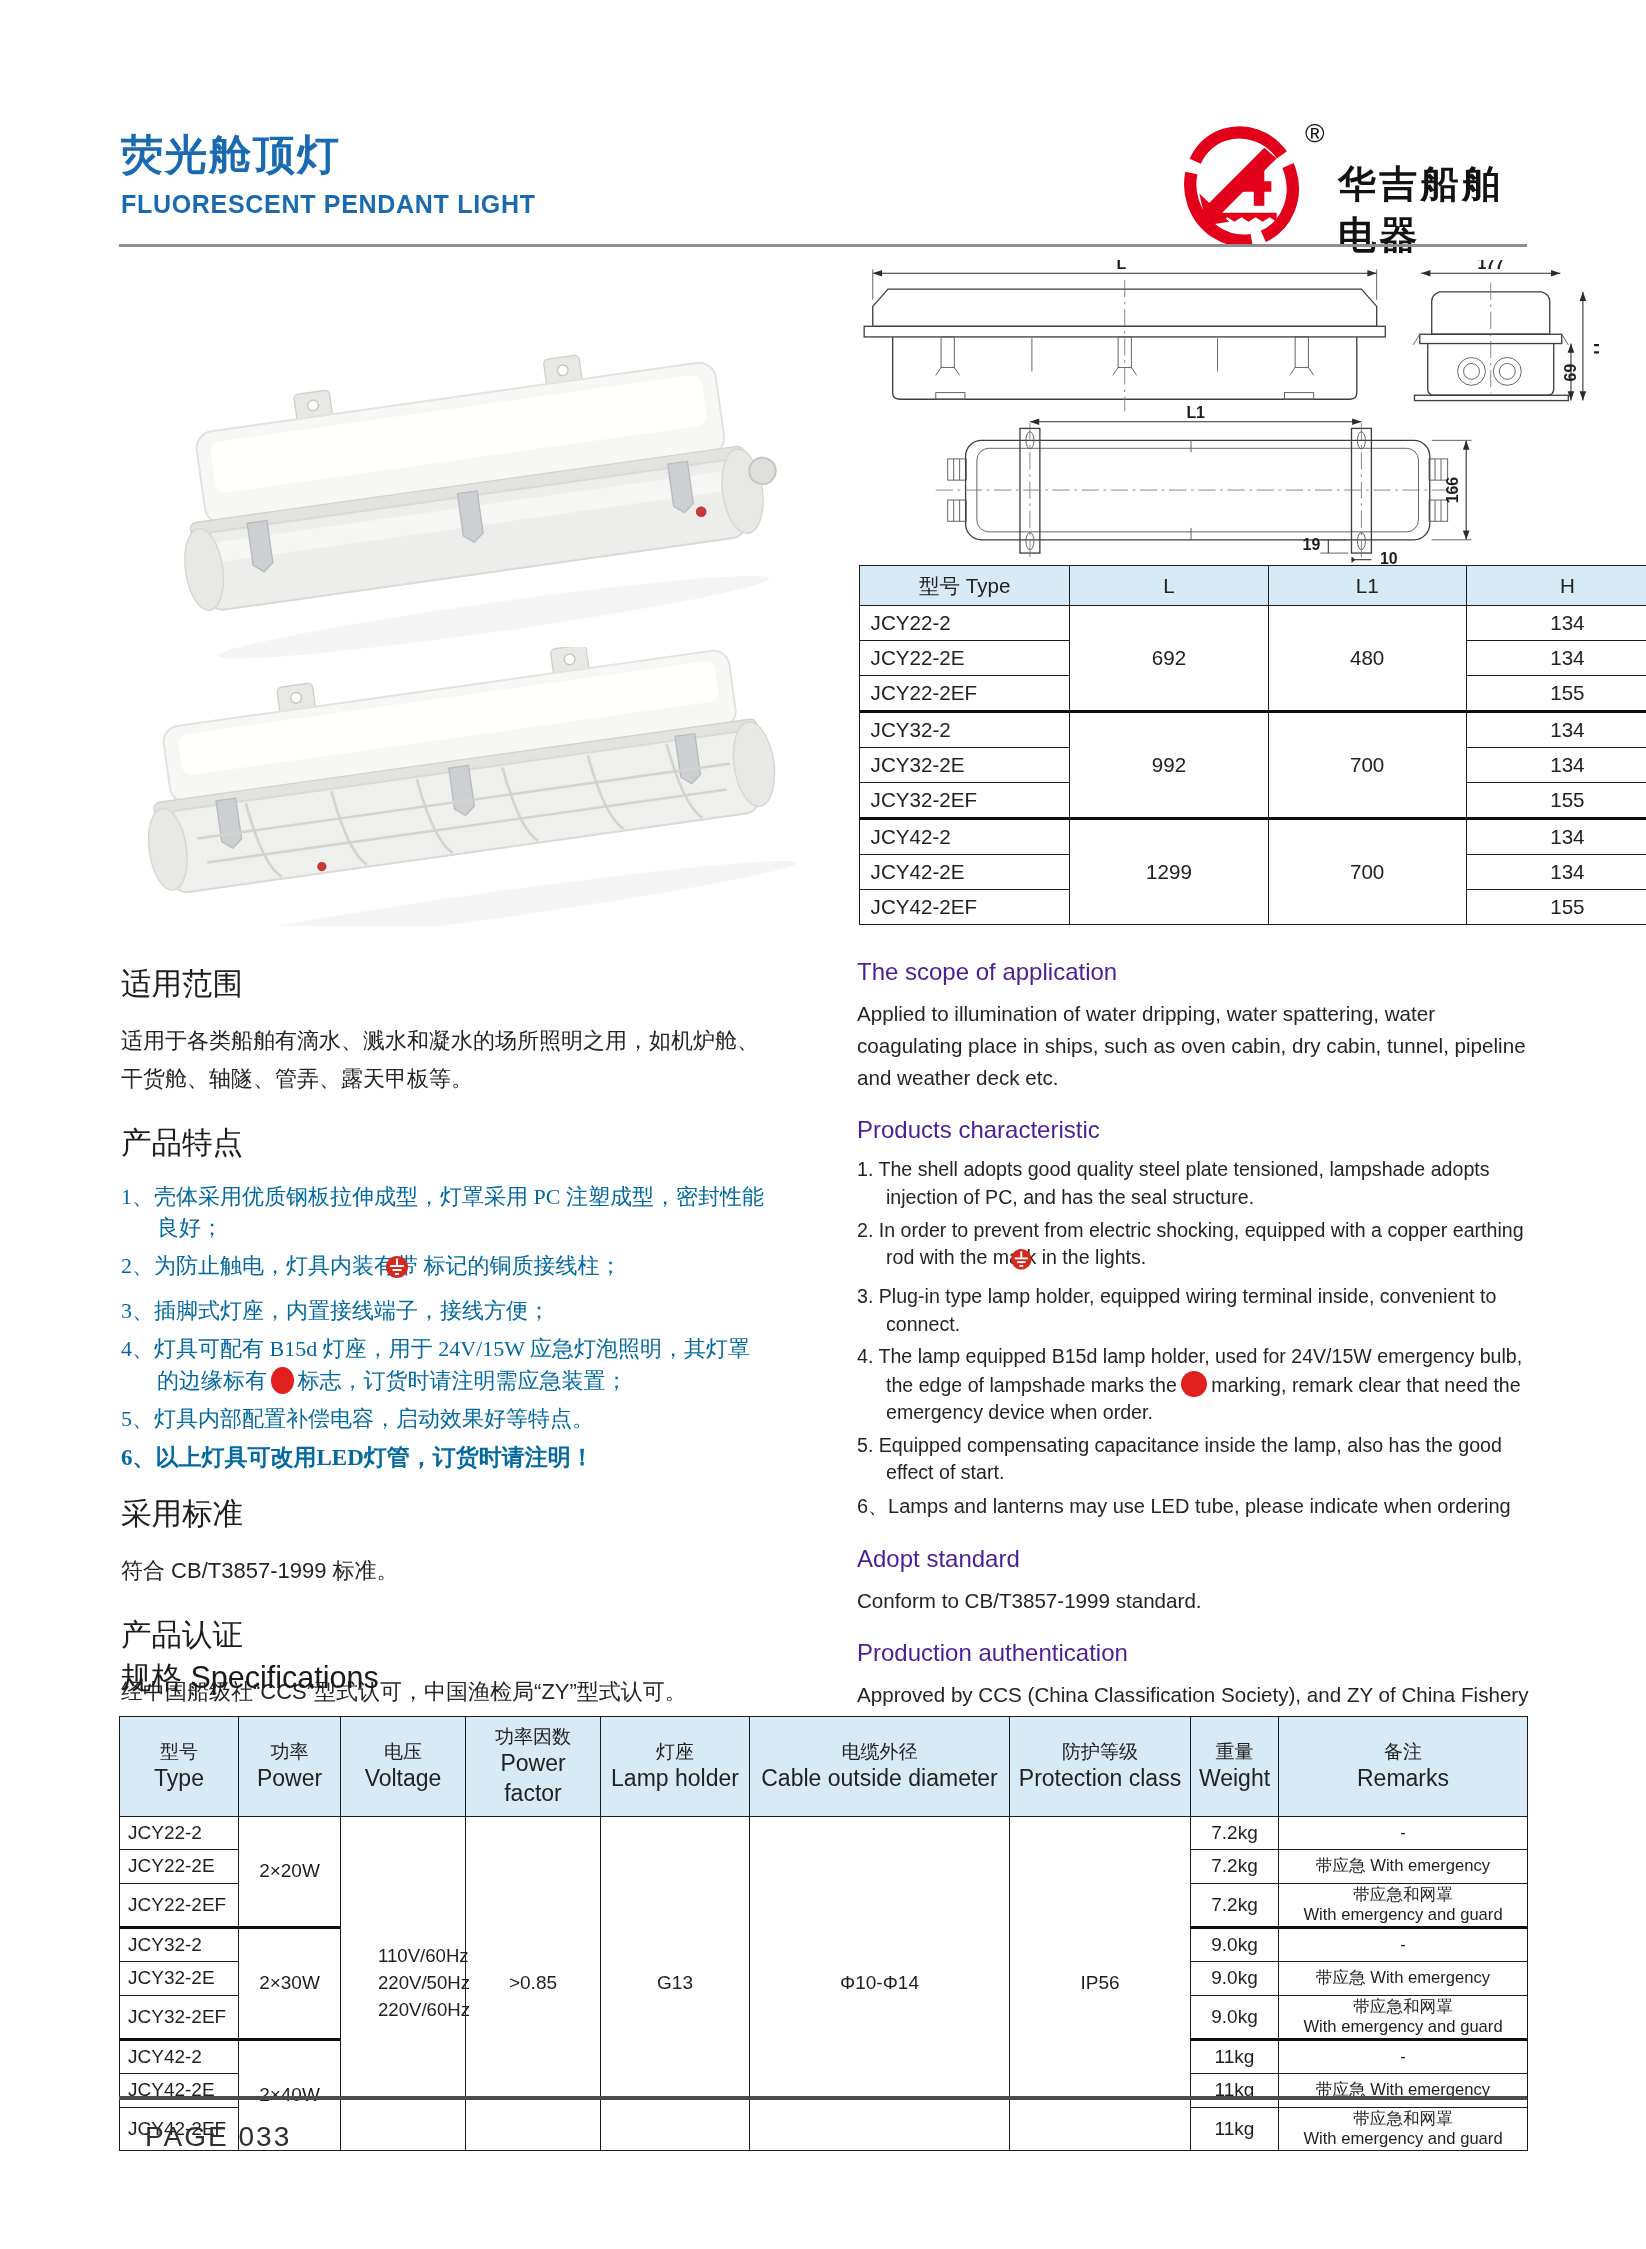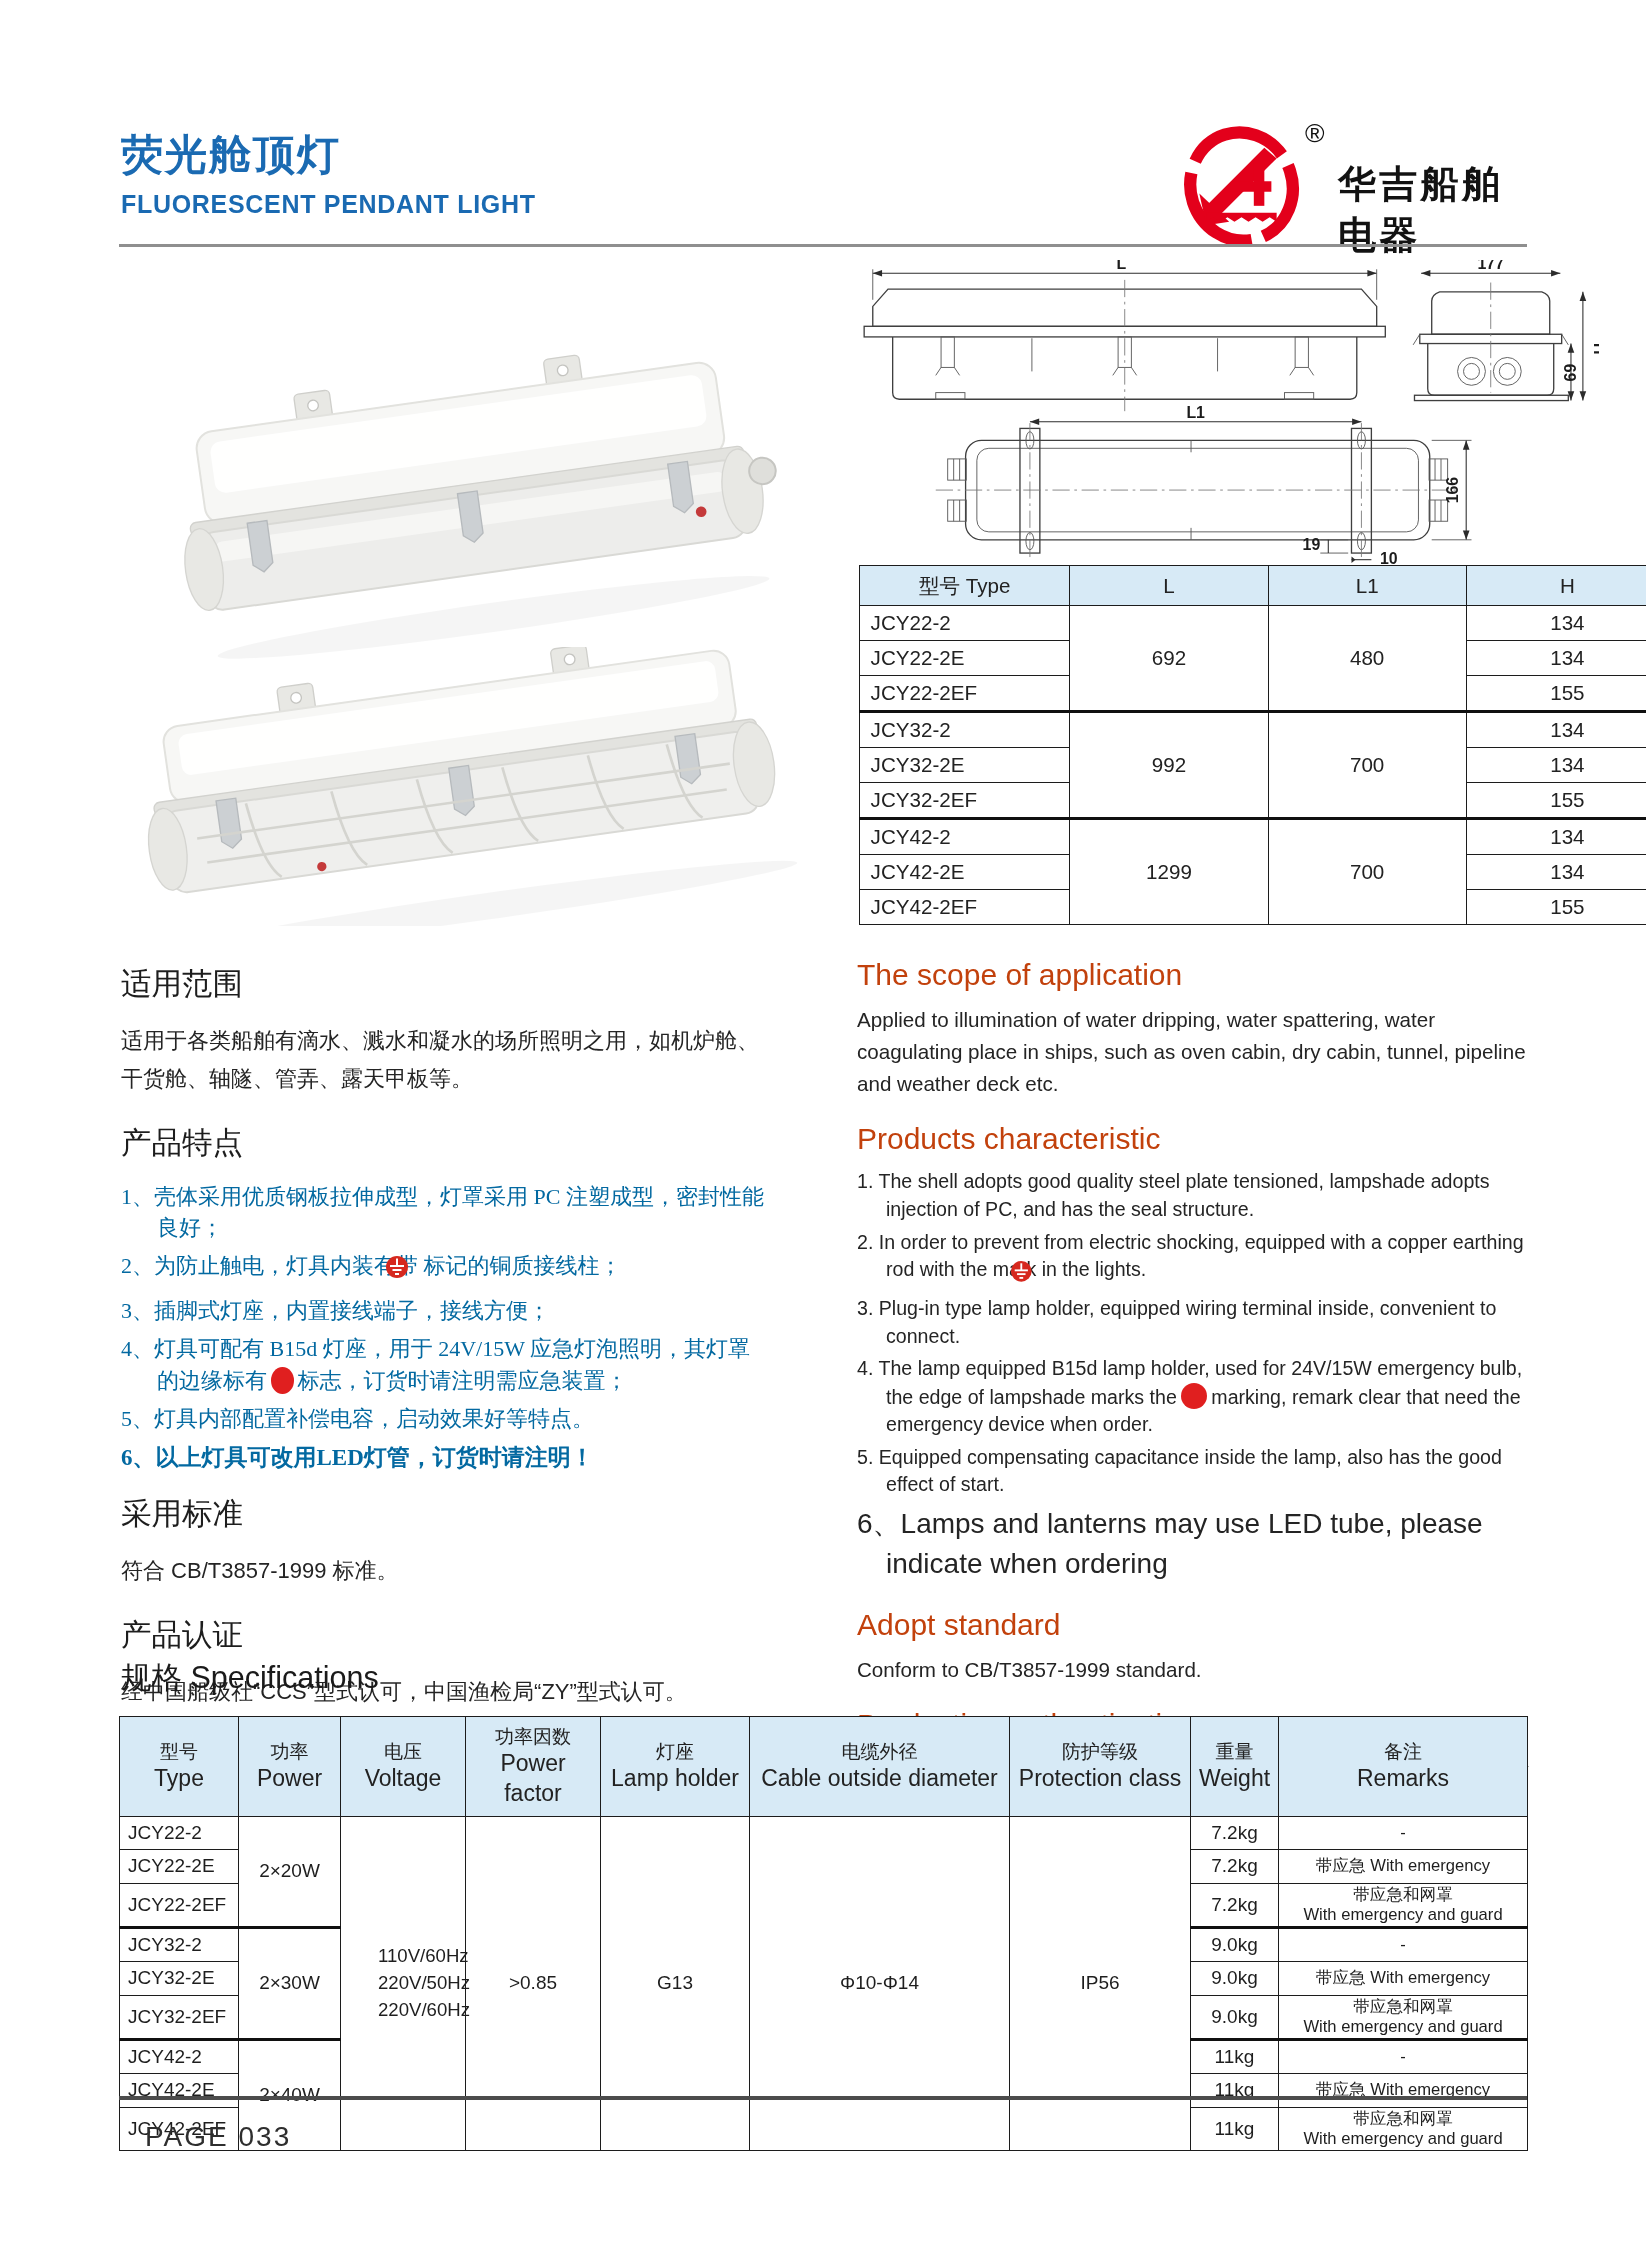--- a/index.html
+++ b/index.html
@@ -30,25 +30,25 @@
   .dimtab td.t{text-align:left;padding-left:10.6px;}
   .dimtab tr.gs td{border-top:3.3px solid #101010;}
   
   .col-zh{position:absolute;left:121px;top:964px;width:649px;}
   .col-en{position:absolute;left:857px;top:958px;width:676px;}
   .h-zh{font-size:30.5px;font-weight:500;color:#1d1d1d;margin:0 0 17px 0;}
   .h-zh.mt{margin-top:20px;}
   .p-zh{font-size:22px;line-height:1.72;margin:0 0 25px 0;color:#242424;}
   .feat-zh{font-size:22px;line-height:1.42;margin:0 0 7.3px 0;padding-left:36px;text-indent:-36px;color:#0369a1;font-family:Liberation Serif, serif;}
   .feat-zh.bold{font-weight:700;font-size:23px;}
-  .h-en{font-size:30px;font-weight:400;color:#c2410c;margin:0 0 12px 0;}
+  .h-en{font-size:24px;font-weight:400;color:#4c1d95;margin:0 0 12px 0;}
   .h-en.mt{margin-top:24px;}
   .p-en{font-size:20.6px;line-height:1.55;margin:0 0 22.6px 0;color:#242424;}
   .feat-en{font-size:19.6px;line-height:1.42;margin:0 0 4.6px 0;padding-left:29px;text-indent:-29px;color:#242424;}
-  .feat-en.big{font-size:28px;margin-top:5.3px;}
+  .feat-en.big{font-size:20px;margin-top:5.3px;}
   .earth-icon{display:inline-block;vertical-align:-6px;margin:0 2.7px;}
   .red-dot{display:inline-block;width:22.6px;height:26.5px;background:#e01f1f;border-radius:50%;vertical-align:-6px;margin:0 4px;}
   .red-dot.en{width:26.5px;height:26.5px;}
   
   .spec-heading{position:absolute;left:121px;top:1658px;font-size:30.5px;font-weight:500;color:#1a1a1a;}
   .spectab-wrap{position:absolute;left:119px;top:1716px;width:1408px;}
   .spectab th{background:#d7eaf6;border:1.3px solid #1c1c1c;padding:6.6px 2.7px;font-weight:500;}
   .spectab th .zh{font-size:19px;line-height:1.35;}
   .spectab th .en{font-size:23px;line-height:1.3;}
   .spectab td{border:1.3px solid #1c1c1c;text-align:center;vertical-align:middle;font-size:19px;color:#1e1e1e;}

